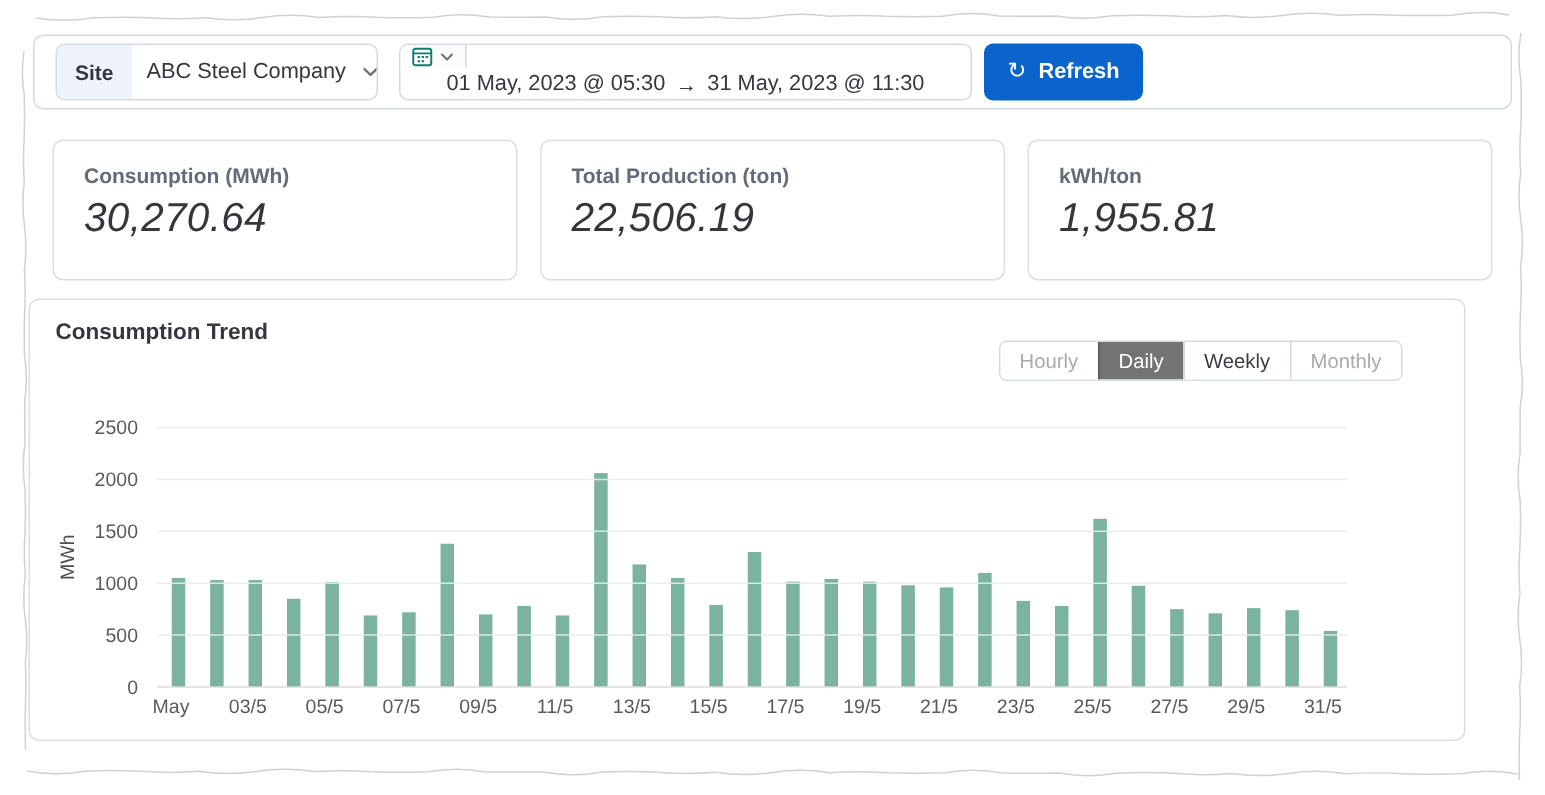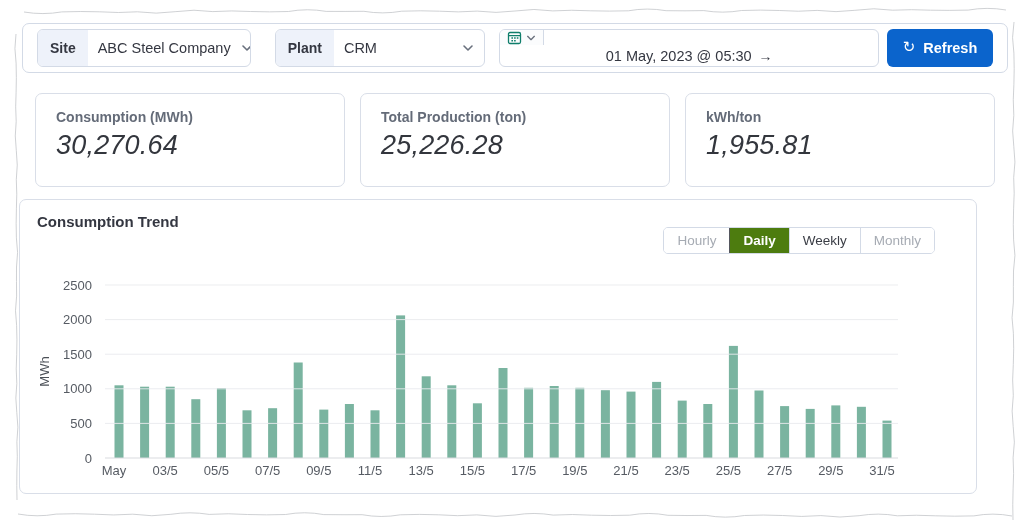--- a/index.html
+++ b/index.html
@@ -50,21 +50,21 @@
   .chart-panel { position:absolute; left:19px; top:199px; width:958px; height:295px;
     border:1px solid #d9dee8; border-radius:7px; background:#fff; }
   .chart-title { position:absolute; left:17px; top:13px; font-size:15px; font-weight:700; color:#343741; }
   .tab-group { position:absolute; right:41px; top:27px; display:flex; height:27px;
     border:1px solid #d3dae6; border-radius:5px; overflow:hidden; background:#fff; }
   .tab { font-family:inherit; border:none; background:#fff; padding:0 13px; font-size:13.5px;
     display:flex; align-items:center; cursor:pointer; border-left:1px solid #d3dae6; }
   .tab:first-child { border-left:none; }
   .tab--muted { color:#a6abb3; }
   .tab--normal { color:#3a3d45; font-weight:500; }
-  .tab--selected { background:#4d7c0f; color:#fff; font-weight:700; border-left-color:#55575f; }
+  .tab--selected { background:#737373; color:#fff; font-weight:400; border-left-color:#55575f; }
   .chart-svg { position:absolute; left:0; top:0; }
 </style>
 </head>
 <body>
 
 <div class="canvas">
 
   <svg class="torn-frame" width="1030" height="530" id="torn">
       <path d="M24,12 Q42.9,15.2 61.8,11.9 Q80.7,11.2 99.5,11.8 Q118.4,13.2 137.3,11.8 Q156.2,14.5 175.1,11.7 Q194.0,8.8 212.8,11.6 Q231.7,10.3 250.6,11.5 Q269.5,12.2 288.4,11.5 Q307.3,8.1 326.2,11.4 Q345.0,11.5 363.9,11.3 Q382.8,14.5 401.7,11.2 Q420.6,10.4 439.5,11.2 Q458.3,12.6 477.2,11.1 Q496.1,13.7 515.0,11.0 Q533.9,8.0 552.8,10.9 Q571.7,9.7 590.5,10.8 Q609.4,11.4 628.3,10.8 Q647.2,7.4 666.1,10.7 Q685.0,11.0 703.8,10.6 Q722.7,13.7 741.6,10.5 Q760.5,9.7 779.4,10.5 Q798.3,12.0 817.2,10.4 Q836.0,12.9 854.9,10.3 Q873.8,7.3 892.7,10.2 Q911.6,9.2 930.5,10.2 Q949.3,10.6 968.2,10.1 Q987.1,6.7 1006.0,10.0" fill="none" stroke="#bfc2c6" stroke-width="1" opacity="0.75"></path>
       <path d="M18,514 Q37.1,517.5 56.2,514.1 Q75.3,513.3 94.5,514.2 Q113.6,515.7 132.7,514.2 Q151.8,517.2 170.9,514.3 Q190.0,511.3 209.2,514.4 Q228.3,513.1 247.4,514.5 Q266.5,515.2 285.6,514.5 Q304.7,511.0 323.8,514.6 Q343.0,514.8 362.1,514.7 Q381.2,518.2 400.3,514.8 Q419.4,514.0 438.5,514.8 Q457.7,516.5 476.8,514.9 Q495.9,517.8 515.0,515.0 Q534.1,511.9 553.2,515.1 Q572.3,513.9 591.5,515.2 Q610.6,515.8 629.7,515.2 Q648.8,511.7 667.9,515.3 Q687.0,515.7 706.2,515.4 Q725.3,518.8 744.4,515.5 Q763.5,514.6 782.6,515.5 Q801.7,517.3 820.8,515.6 Q840.0,518.4 859.1,515.7 Q878.2,512.5 897.3,515.8 Q916.4,514.7 935.5,515.8 Q954.7,516.5 973.8,515.9 Q992.9,512.3 1012.0,516.0" fill="none" stroke="#bfc2c6" stroke-width="1" opacity="0.75"></path>
@@ -75,63 +75,57 @@
   <div class="filter-panel">
 
     <div class="form-control site-control">
       <span class="ctl-label">Site</span>
       <span class="ctl-value">ABC Steel Company</span>
       <svg class="chev" viewBox="0 0 12 12">
           <polyline points="2,4 6,8 10,4"></polyline>
         </svg>
     </div>
 
-    <div class="form-control plant-control">
-      <span class="ctl-label">Plant</span>
-      <span class="ctl-value">CRM</span>
-      <svg class="chev" viewBox="0 0 12 12">
-          <polyline points="2,4 6,8 10,4"></polyline>
-        </svg>
-    </div>
 
     <div class="datepicker">
       <button class="quick-select">
         <svg class="cal-icon" width="15" height="15" viewBox="0 0 15 15" fill="none">
           <rect x="1.5" y="2.5" width="12" height="11" rx="1.5" stroke-width="1.3"></rect>
           <line x1="1.5" y1="5.6" x2="13.5" y2="5.6" stroke-width="1.1"></line>
           <line x1="4.4" y1="8" x2="6" y2="8" stroke-width="1.4"></line>
           <line x1="7.1" y1="8" x2="8.7" y2="8" stroke-width="1.4"></line>
           <line x1="9.8" y1="8" x2="11.4" y2="8" stroke-width="1.4"></line>
           <line x1="4.4" y1="10.8" x2="6" y2="10.8" stroke-width="1.4"></line>
           <line x1="7.1" y1="10.8" x2="8.7" y2="10.8" stroke-width="1.4"></line>
         </svg>
         <svg class="chev" viewBox="0 0 12 12">
             <polyline points="2,4 6,8 10,4"></polyline>
           </svg>
       </button>
       <div class="date-text">
         <span>01 May, 2023 @ 05:30</span>
         <span class="date-arrow">→</span>
+        <span>31 May, 2023 @ 11:30</span>
       </div>
     </div>
 
     <button class="refresh-btn">
       <span class="refresh-glyph">↻</span>
       <span>Refresh</span>
     </button>
   </div>
 
   <div class="kpi-row">
     <div class="kpi-card">
       <div class="kpi-label">Consumption (MWh)</div>
       <div class="kpi-value">30,270.64</div>
     </div>
     <div class="kpi-card">
       <div class="kpi-label">Total Production (ton)</div>
-      <div class="kpi-value">25,226.28</div>
+      <div class="kpi-value">22,506.19</div>
     </div>
     <div class="kpi-card">
       <div class="kpi-label">kWh/ton</div>
       <div class="kpi-value">1,955.81</div>
     </div>
   </div>
 
   <div class="chart-panel">
     <div class="chart-title">Consumption Trend</div>
     <div class="tab-group" id="tabs">

